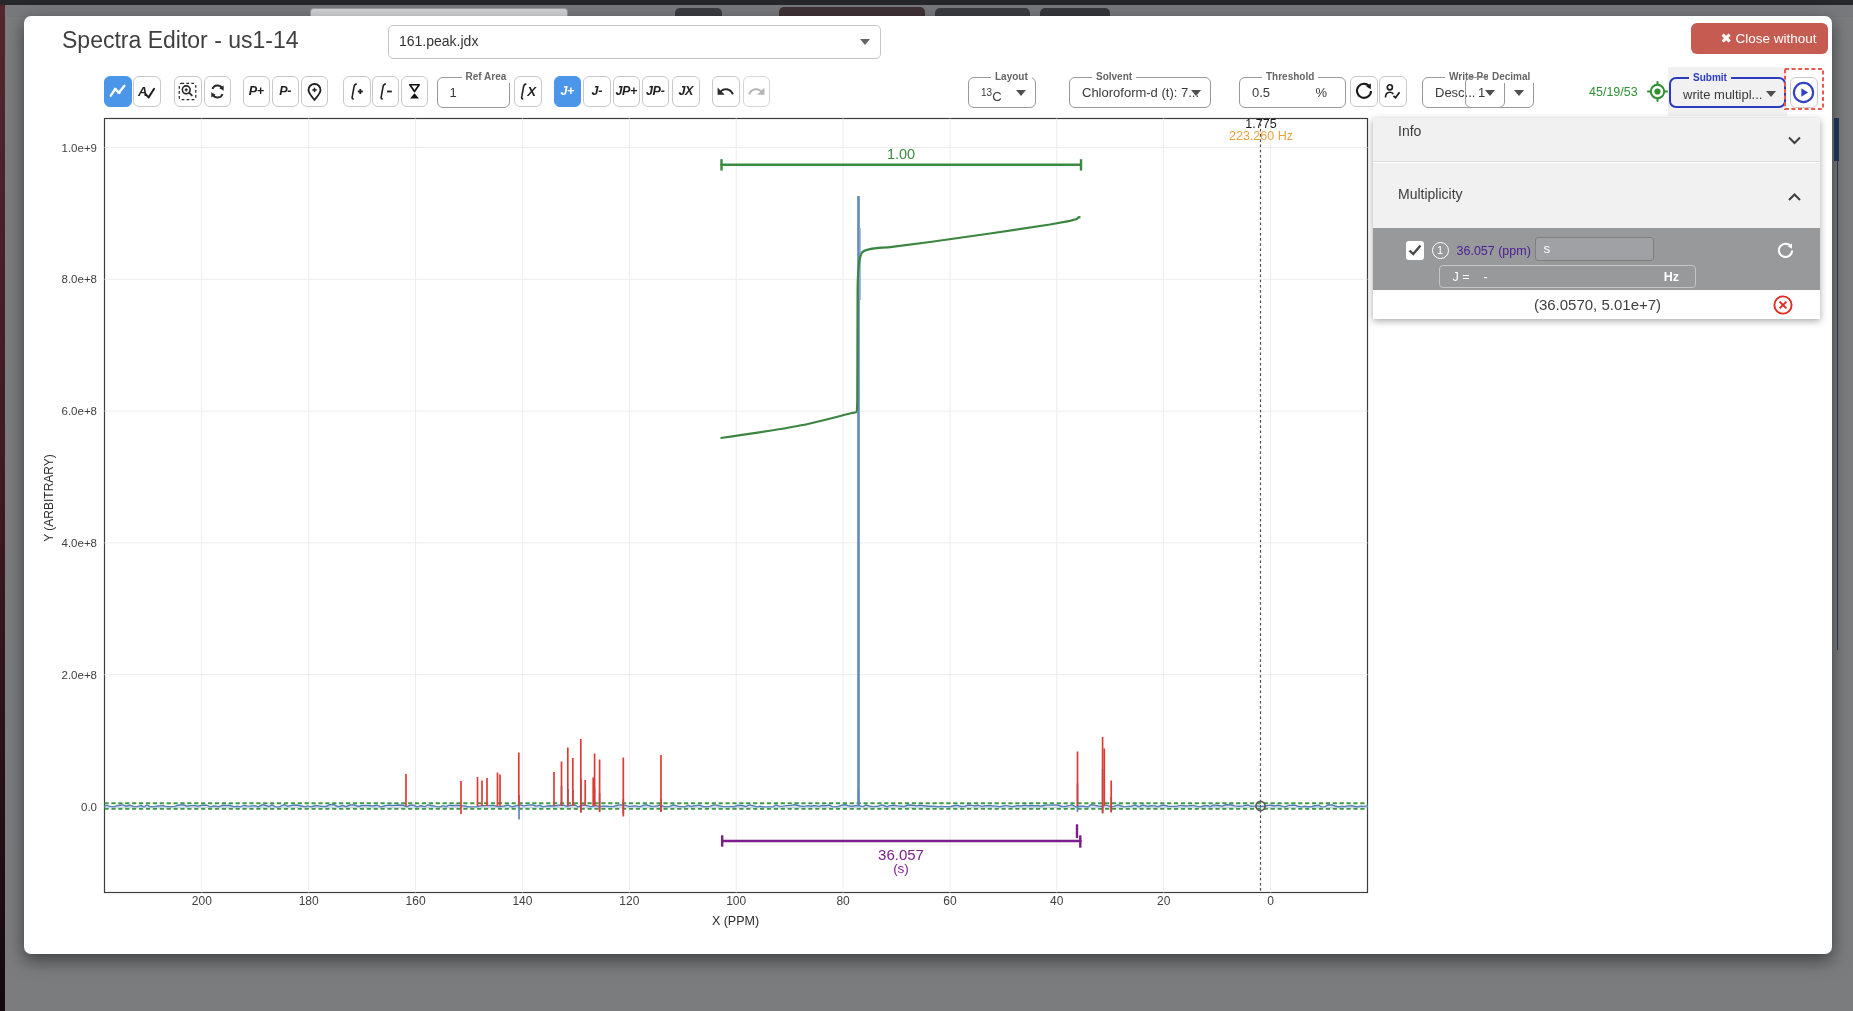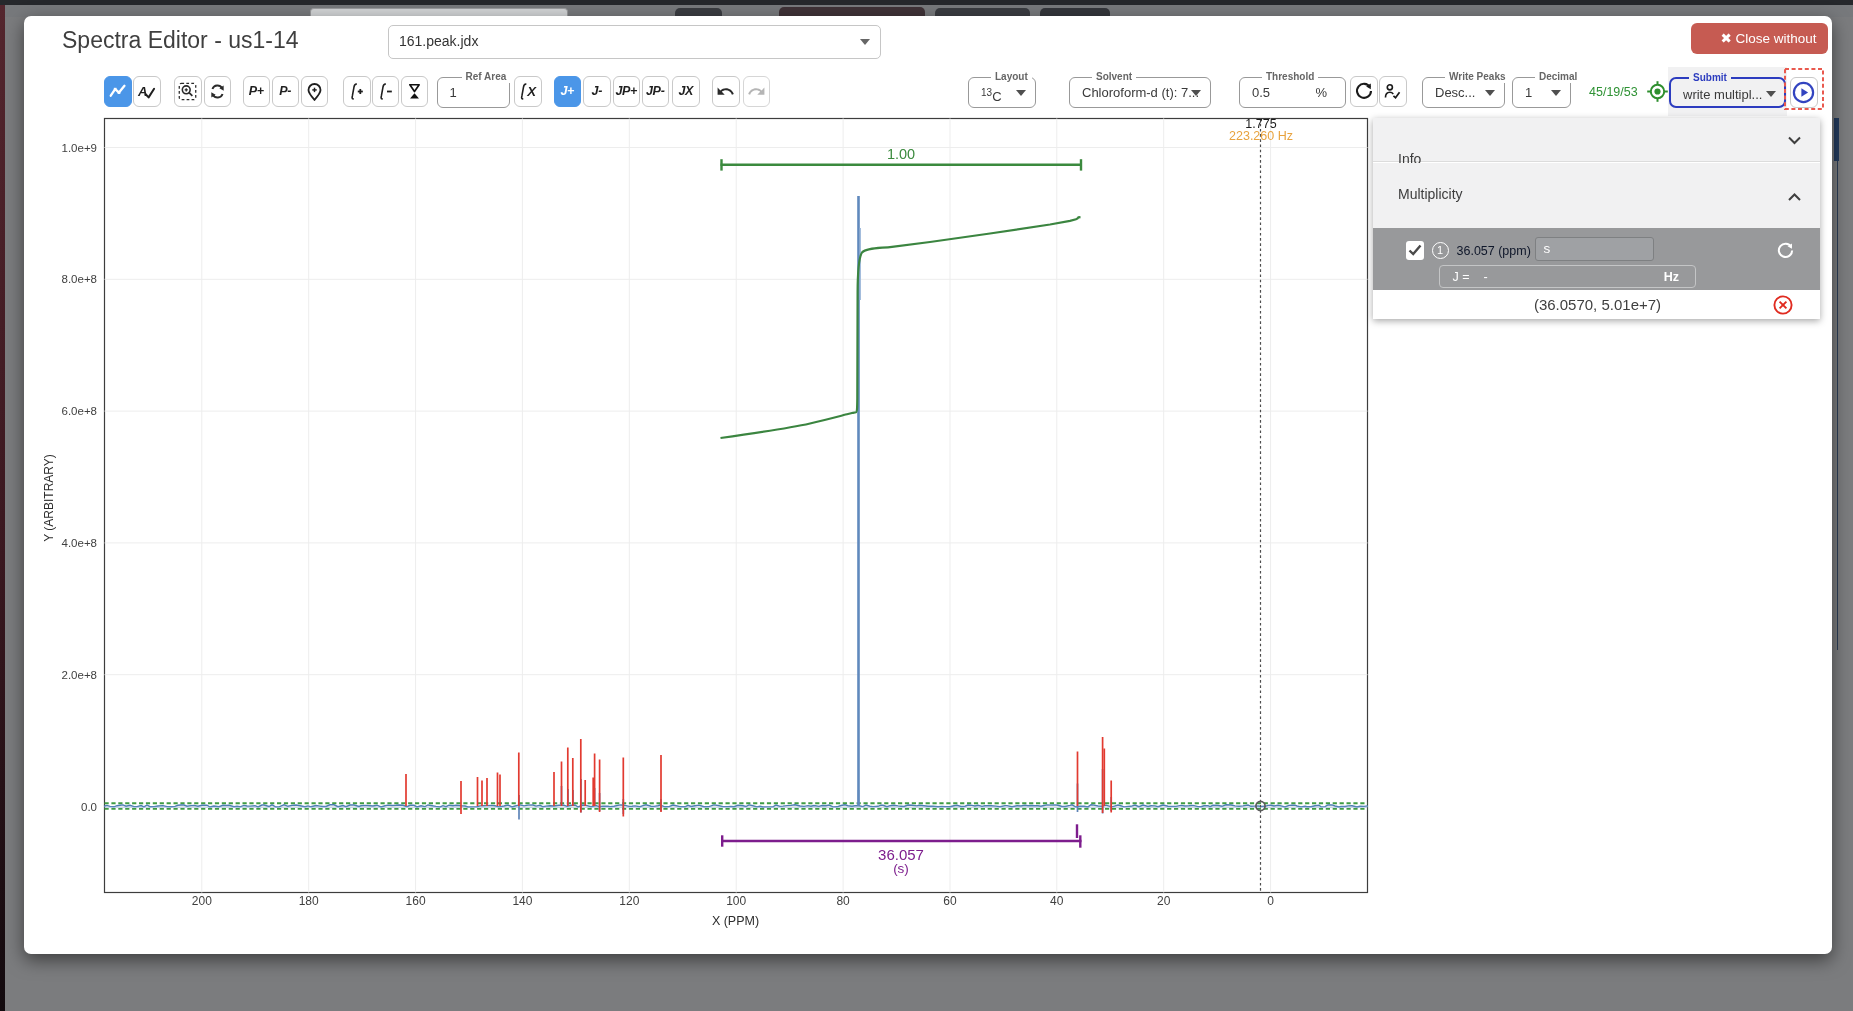--- a/index.html
+++ b/index.html
@@ -174,21 +174,21 @@
       <circle cx="7.2" cy="5.6" r="2.7" fill="none" stroke="#1a1a1a" stroke-width="1.7"></circle>
       <path d="M2.6,16.4 C2.6,12.8 4.6,10.8 7.2,10.8 C8.6,10.8 9.9,11.4 10.8,12.6" fill="none" stroke="#1a1a1a" stroke-width="1.7"></path>
       <polyline points="11,14.6 13.2,16.6 17.4,10.8" fill="none" stroke="#1a1a1a" stroke-width="1.8"></polyline>
     </svg>
 </div>
 <div class="field" style="left:1422px;width:83px;">
   <span class="lbl">Write Peaks</span>
   <span class="val">Desc...</span>
   <div class="caret" style="right:9px;"></div>
 </div>
-<div class="field" style="left:1512px;width:59px;">
+<div class="field" style="left:1465px;width:69px;">
   <span class="lbl">Decimal</span>
   <span class="val">1</span>
   <div class="caret" style="right:9px;"></div>
 </div>
 <div class="abs" style="left:1589px;top:85px;font-size:12.5px;color:#2e9234;">45/19/53</div>
 <svg class="abs" style="left:1646px;top:79.5px;" width="23" height="23" viewBox="0 0 23 23">
   <circle cx="11.5" cy="11.5" r="6.7" fill="none" stroke="#2f8f2f" stroke-width="2"></circle>
   <circle cx="11.5" cy="11.5" r="3.1" fill="#2f8f2f"></circle>
   <line x1="11.5" y1="1.2" x2="11.5" y2="4.8" stroke="#2f8f2f" stroke-width="2"></line>
   <line x1="11.5" y1="18.2" x2="11.5" y2="21.8" stroke="#2f8f2f" stroke-width="2"></line>
@@ -305,40 +305,40 @@
 <text x="97" y="415.1" text-anchor="end" font-size="11.5" fill="#3f3f3f">6.0e+8</text>
 <text x="97" y="546.9" text-anchor="end" font-size="11.5" fill="#3f3f3f">4.0e+8</text>
 <text x="97" y="678.7" text-anchor="end" font-size="11.5" fill="#3f3f3f">2.0e+8</text>
 <text x="97" y="810.5" text-anchor="end" font-size="11.5" fill="#3f3f3f">0.0</text>
 <text x="735.5" y="925" text-anchor="middle" font-size="12.5" fill="#2d2d2d">X (PPM)</text>
 <text transform="translate(53,498) rotate(-90)" text-anchor="middle" font-size="12" fill="#2d2d2d">Y (ARBITRARY)</text>
 </svg>
 
 <div class="abs" style="left:1373px;top:117.5px;width:447px;height:201.5px;background:#fff;box-shadow:0 2px 7px rgba(0,0,0,0.35);">
   <div class="hdr" style="top:0;height:44.5px;border-bottom:1px solid #dcdcdc;">
-    <span class="hdrtxt" style="top:5px;margin-top:28px;">Info</span>
+    <span class="hdrtxt" style="top:5px;">Info</span>
     <svg class="abs" style="right:18px;top:16px;" width="15" height="13" viewBox="0 0 15 13">
         <polyline points="2,3.5 7.5,9 13,3.5" fill="none" stroke="#3f3f3f" stroke-width="2"></polyline>
       </svg>
   </div>
   <div class="hdr" style="top:45.5px;height:65px;padding-left:40px;">
     <span class="hdrtxt" style="top:22.5px;">Multiplicity</span>
     <svg class="abs" style="right:18px;top:28px;" width="15" height="13" viewBox="0 0 15 13">
         <polyline points="2,9 7.5,3.5 13,9" fill="none" stroke="#3f3f3f" stroke-width="2"></polyline>
       </svg>
   </div>
   <div class="abs" style="left:0;top:110.5px;width:447px;height:61.5px;background:#98999b;">
     <div class="abs" style="left:32.5px;top:13px;width:18.5px;height:18.5px;background:#fff;border-radius:3px;">
       <svg width="18" height="18" viewBox="0 0 18 18">
           <polyline points="3.5,9.5 7.2,13 14.5,4.5" fill="none" stroke="#4a4a4a" stroke-width="2.4"></polyline>
         </svg>
     </div>
     <div class="abs" style="left:58.5px;top:13.5px;width:17px;height:17px;border:1.5px solid #fff;border-radius:50%;
       color:#fff;font-size:11px;text-align:center;line-height:14px;">1</div>
-    <div class="abs" style="left:83.5px;top:16px;font-size:12.5px;color:#0f172a;">36.057 (ppm)</div>
+    <div class="abs" style="left:83.5px;top:16px;font-size:12.5px;color:#4c1d95;">36.057 (ppm)</div>
     <div class="abs" style="left:161.5px;top:9px;width:119px;height:24px;background:#9fa1a4;border:1px solid #7e8082;border-radius:3px;
       color:#fff;font-size:13.5px;line-height:22px;padding-left:8px;">s</div>
     <svg class="abs" style="left:403px;top:13px;" width="19" height="19" viewBox="0 0 20 20">
         <path d="M16,6.2 A7,7 0 1 0 17,10" fill="none" stroke="#fff" stroke-width="2.1"></path>
         <polygon points="16.8,2.6 16.8,8.2 12.2,5.6" fill="#fff"></polygon>
       </svg>
     <div class="abs" style="left:65.5px;top:36.5px;width:257.5px;height:23.5px;border:1px solid #c4c5c6;border-radius:4px;color:#fff;font-size:12.5px;">
       <span class="abs" style="left:13px;top:4px;">J =</span>
       <span class="abs" style="left:44px;top:4px;">-</span>
       <span class="abs" style="right:16px;top:4px;font-weight:bold;">Hz</span>

